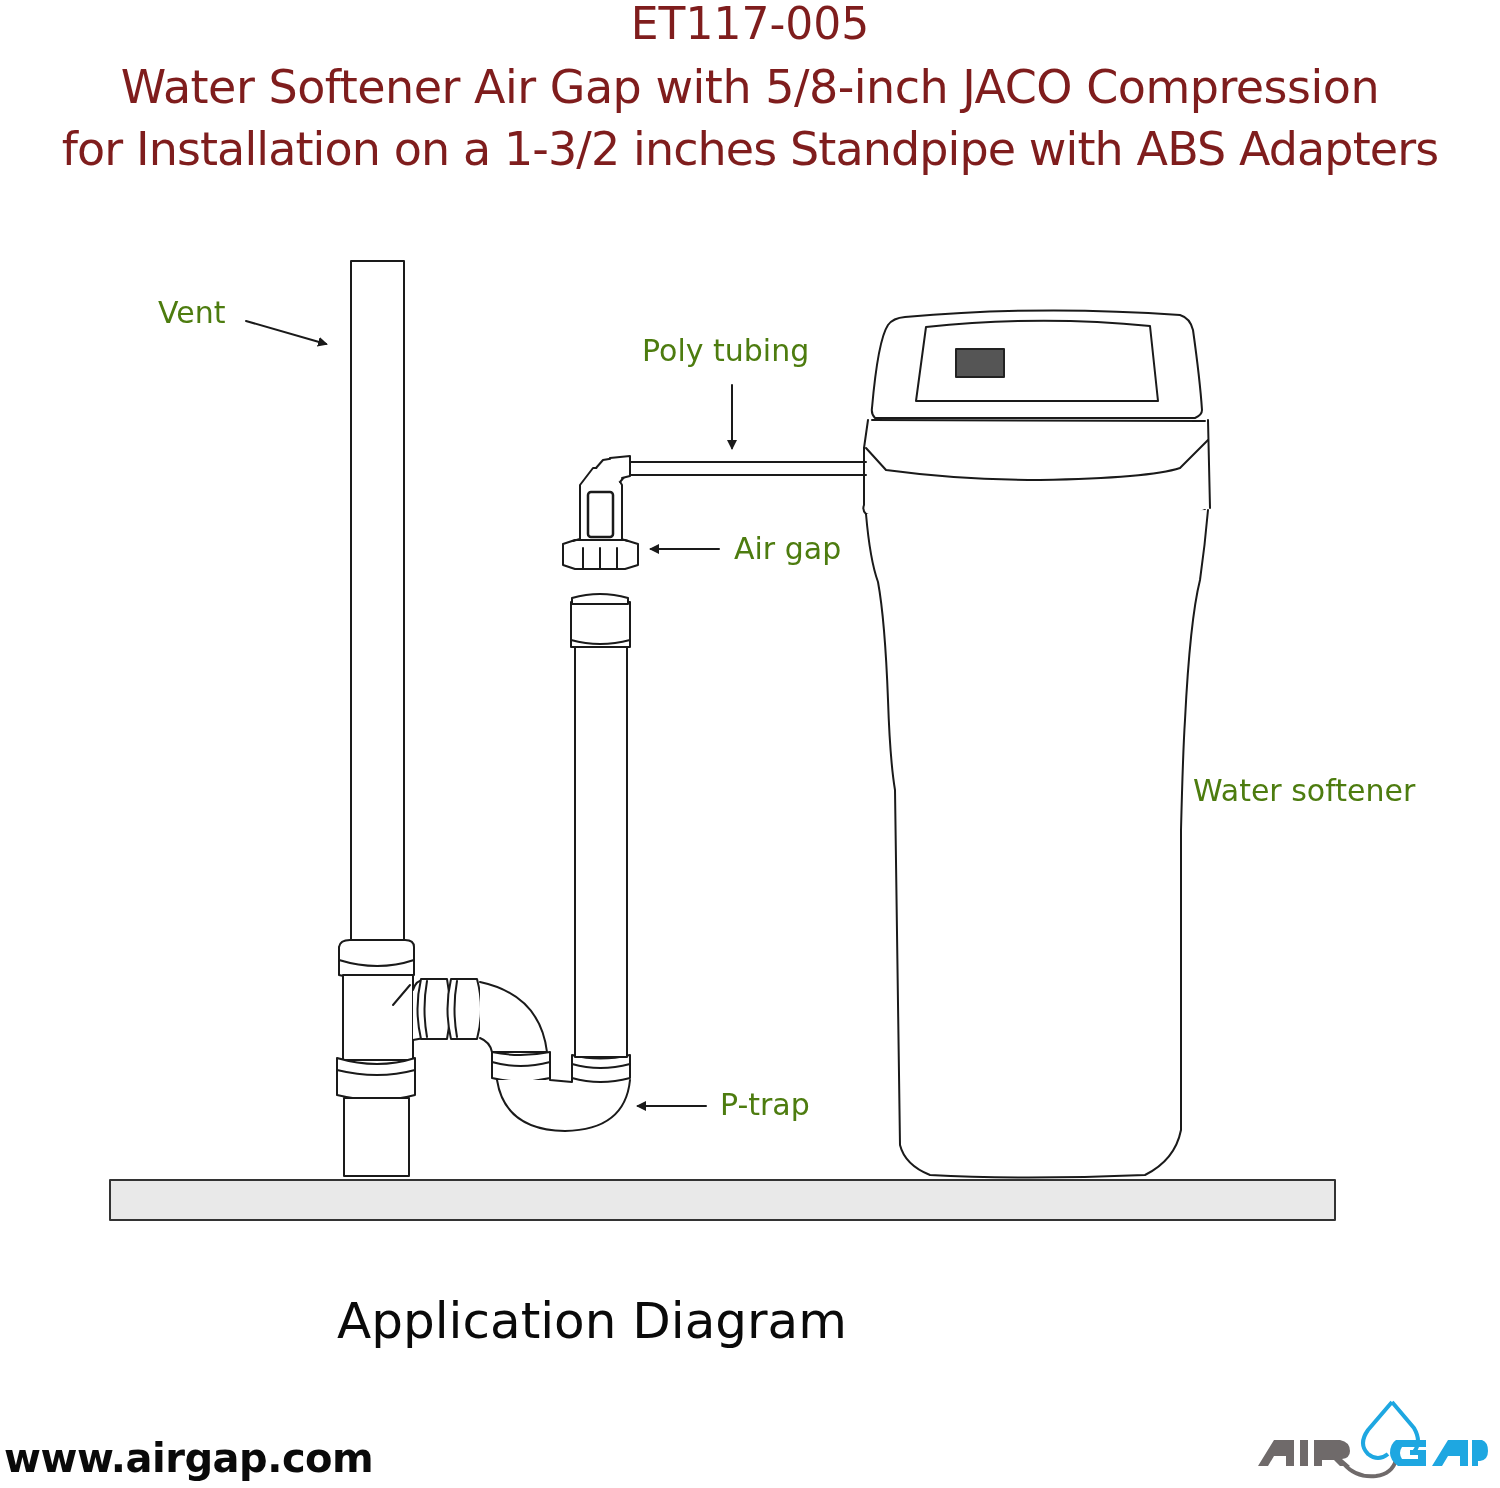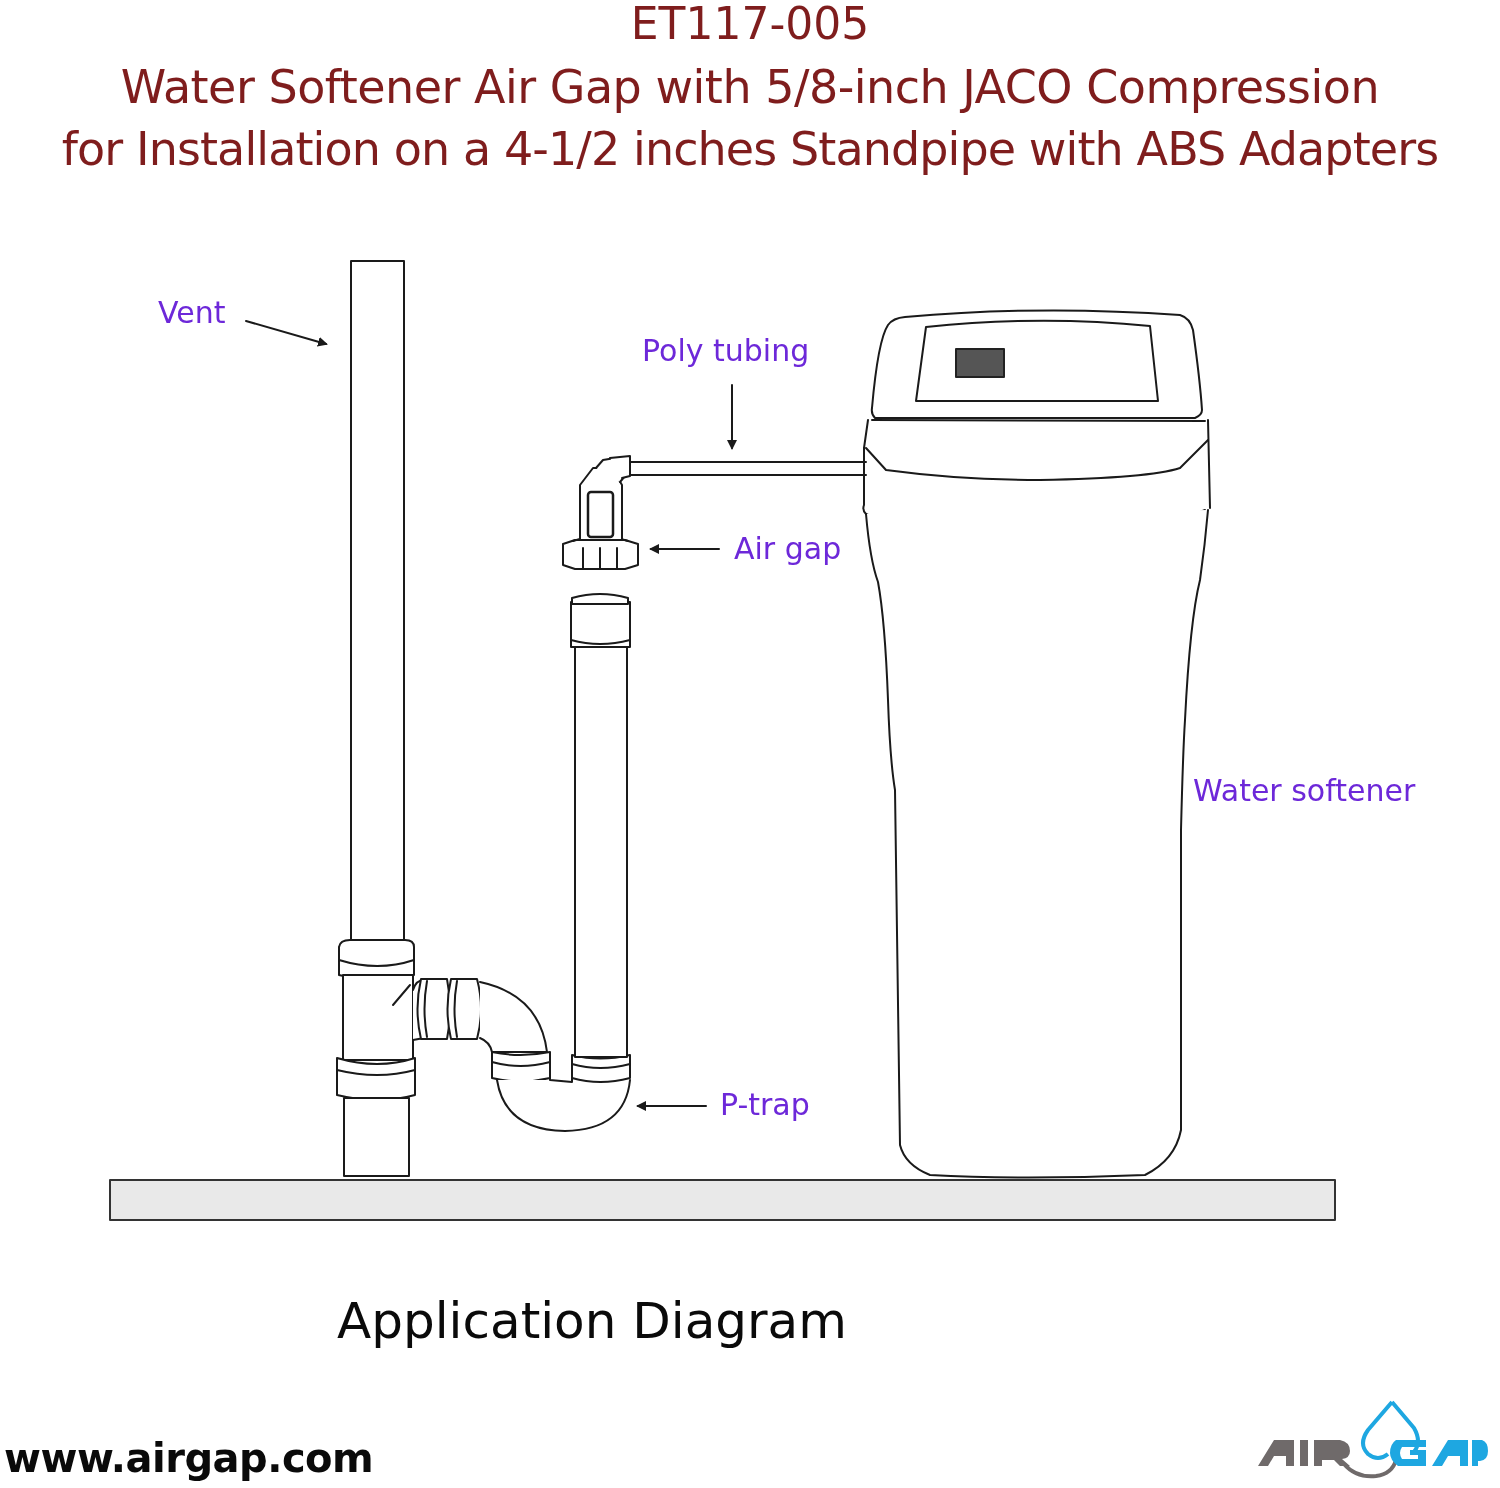--- a/index.html
+++ b/index.html
@@ -4,33 +4,33 @@
 <style>
   html, body { margin: 0; padding: 0; background: #ffffff; }
   body { width: 1500px; height: 1488px; position: relative; overflow: hidden;
          font-family: "DejaVu Sans", "Liberation Sans", sans-serif; color: #111; }
   .title-block { position: absolute; left: 0; top: 0; width: 1500px; text-align: center; }
   .title-line { display: block; white-space: nowrap; line-height: 1; color: #7f1d1d; }
   #t-model { font-size: 44px; position: absolute; left: 0; width: 1500px; top: 2px; }
   #t-line1 { font-size: 46px; position: absolute; left: 0; width: 1500px; top: 64px; letter-spacing: -0.5px; }
   #t-line2 { font-size: 46px; position: absolute; left: 0; width: 1500px; top: 126px; letter-spacing: -0.9px; }
   svg.diagram { position: absolute; left: 0; top: 0; }
-  .lbl { position: absolute; font-size: 30px; color: #6d28d9; white-space: nowrap; line-height: 1; }
+  .lbl { position: absolute; font-size: 30px; color: #4d7c0f; white-space: nowrap; line-height: 1; }
   #caption { position: absolute; left: 0; width: 1184px; top: 1296px; text-align: center;
              font-size: 50px; line-height: 1; color: #0a0a0a; }
   #website { position: absolute; left: 4px; top: 1438px; font-size: 40px; line-height: 1; color: #0a0a0a; letter-spacing: -0.5px; font-weight: bold; }
   .logo { position: absolute; left: 1256px; top: 1398px; width: 232px; height: 82px; }
 </style>
 </head>
 <body>
 
 <div class="title-block">
   <span id="t-model" class="title-line">ET117-005</span>
   <span id="t-line1" class="title-line">Water Softener Air Gap with 5/8-inch JACO Compression</span>
-  <span id="t-line2" class="title-line">for Installation on a 4-1/2 inches Standpipe with ABS Adapters</span>
+  <span id="t-line2" class="title-line">for Installation on a 1-3/2 inches Standpipe with ABS Adapters</span>
 </div>
 
 <svg class="diagram" width="1500" height="1488" viewBox="0 0 1500 1488" fill="none" stroke="#1a1a1a" stroke-width="2" stroke-linejoin="round" stroke-linecap="round">
   <defs>
     <marker id="ah" markerWidth="10" markerHeight="10" refX="8" refY="5" orient="auto" markerUnits="userSpaceOnUse">
       <path d="M0,0 L10,5 L0,10 Z" fill="#1a1a1a" stroke="none"></path>
     </marker>
   </defs>
 
   <rect x="110" y="1180" width="1225" height="40" fill="#e9e9e9" stroke="#333" stroke-width="2"></rect>

